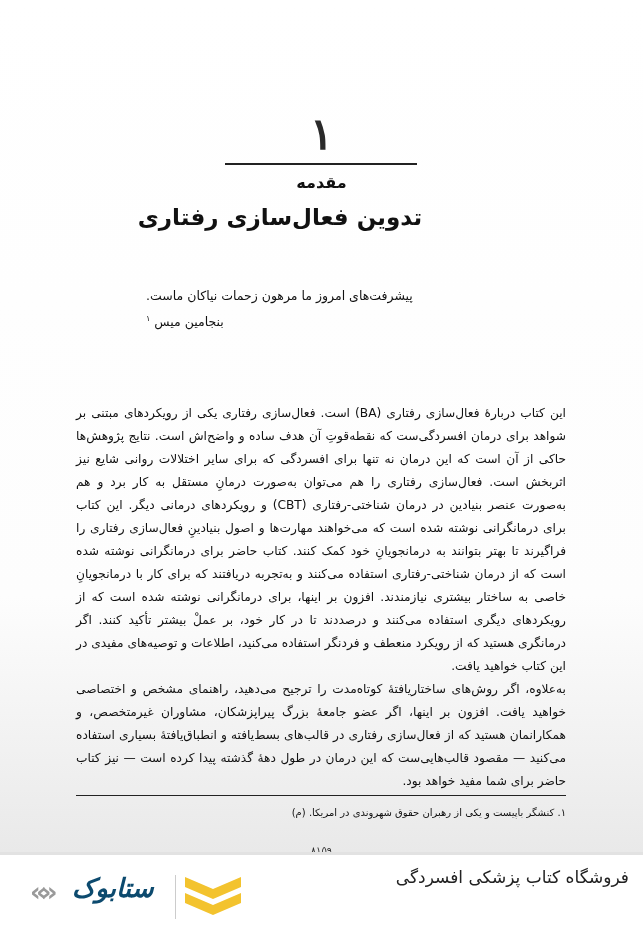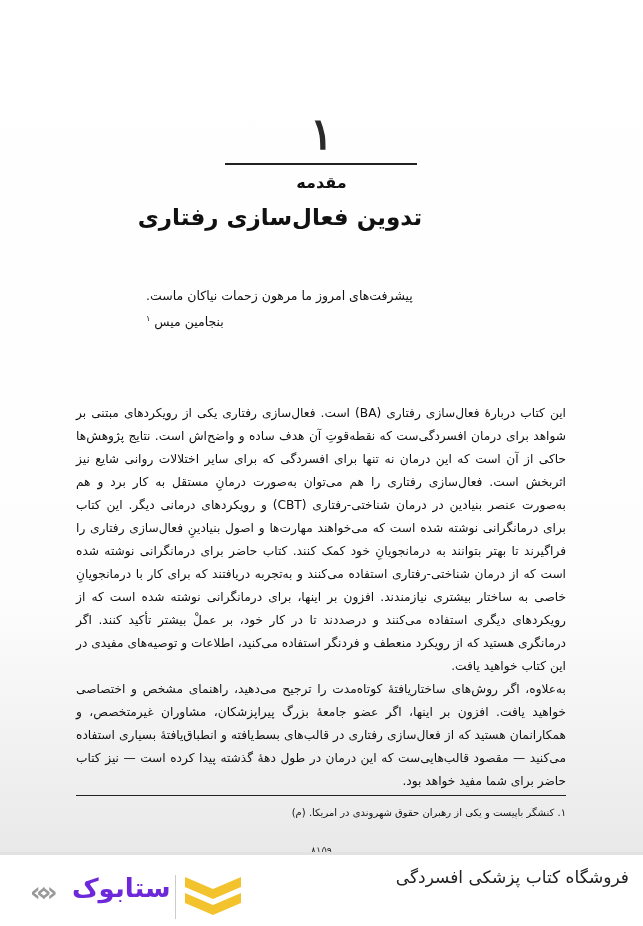--- a/index.html
+++ b/index.html
@@ -10,21 +10,21 @@
   .kicker { position:absolute; top:173px; left:0; width:643px; text-align:center; direction:rtl; font-size:16px; font-weight:bold; }
   .title { position:absolute; top:204px; left:0; width:560px; text-align:center; direction:rtl; font-size:23px; font-weight:bold; }
   .epigraph { position:absolute; top:284px; right:197px; width:300px; direction:rtl; text-align:left; font-size:12.5px; line-height:23px; }
   .epigraph sup { font-size:8px; }
   .body-text { position:absolute; top:402px; left:76px; width:490px; direction:rtl; text-align:justify; font-size:12.2px; line-height:23px; }
   .footnote-rule { position:absolute; top:795px; left:76px; width:490px; height:1px; background:#222; }
   .footnote { position:absolute; top:799px; right:77px; direction:rtl; font-size:10px;margin-top:8px; }
   .page-num { position:absolute; top:829px; left:0; width:643px; text-align:center; font-size:10px; color:#333;margin-top:16px; }
   .banner { position:absolute; left:0; top:852px; width:643px; height:74px; background:#fff; border-top:3px solid #e2e2e2; }
   .logo { position:absolute; left:30px; top:18px; width:215px; height:50px; }
-  .logo-word { position:absolute; left:10px; top:0; font-size:26px; font-weight:bold; color:#6d28d9; direction:rtl; }
+  .logo-word { position:absolute; left:10px; top:0; font-size:26px; font-weight:bold; color:#0c4a6e; direction:rtl;font-style:italic; }
   .logo-chev { position:absolute; left:0; top:4px; font-size:26px; font-weight:bold; color:#9a9a9a; letter-spacing:-6px; }
   .logo-sub { position:absolute; left:15px; top:34px; font-size:10px; color:#888; direction:rtl;margin-top:25px; }
   .logo-sep { position:absolute; left:145px; top:2px; width:1px; height:44px; background:#ccc; }
   .logo-mark { position:absolute; left:153px; top:0; }
   .shop-name { position:absolute; right:14px; top:866px; direction:rtl; font-size:17px; color:#222; }
   .shop-url { position:absolute; right:14px; top:894px; font-size:20px; letter-spacing:5px; color:#222; font-family:"DejaVu Sans", sans-serif;margin-top:36px; }
   .shop-url .y { color:#f3c32e; }
 </style>
 </head>
 <body>

